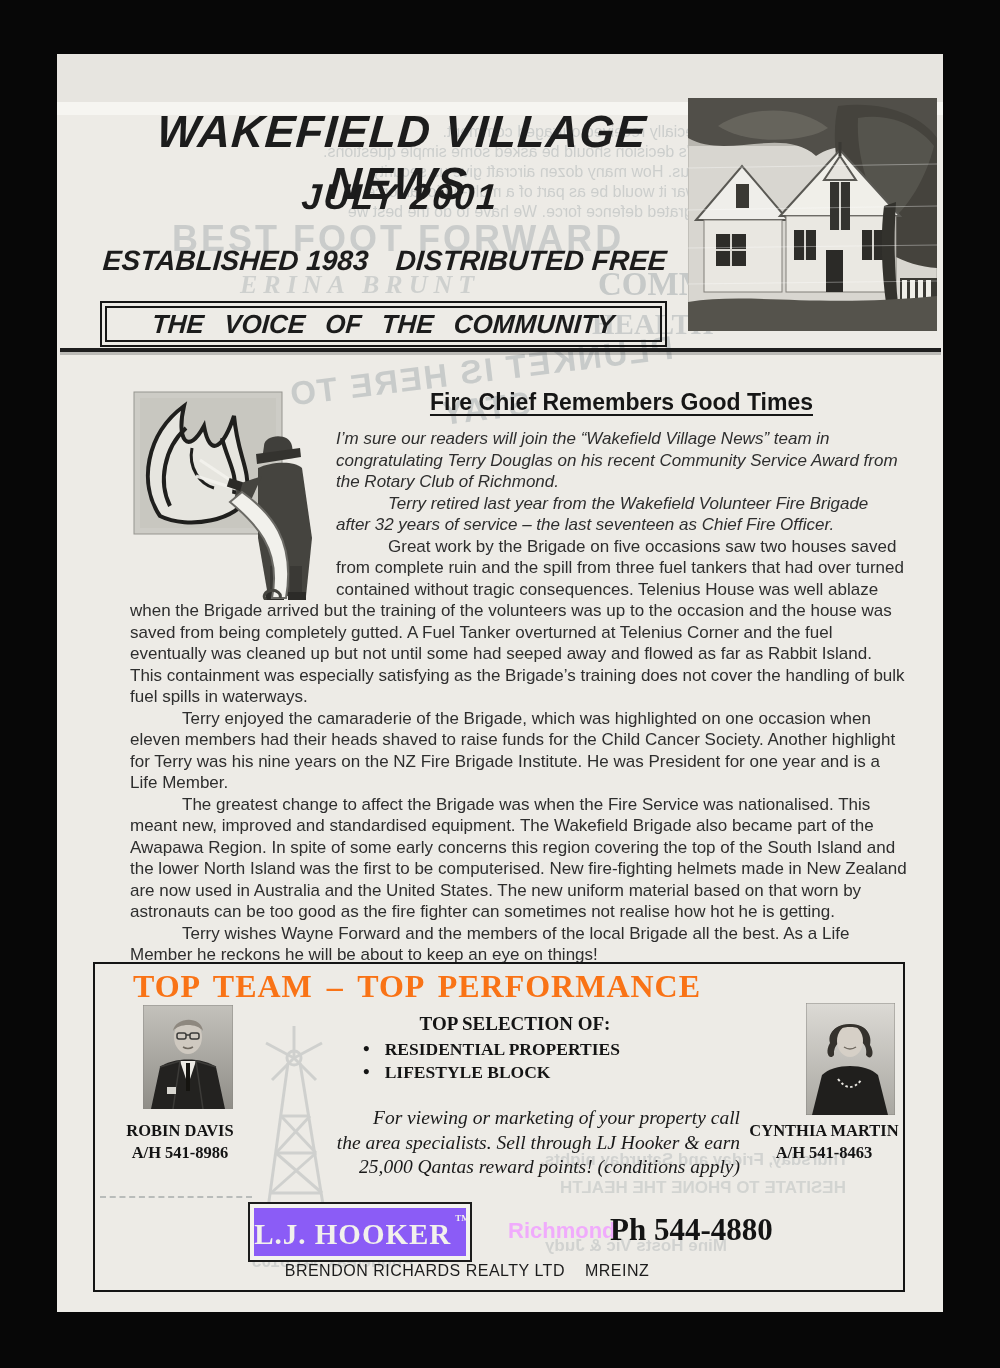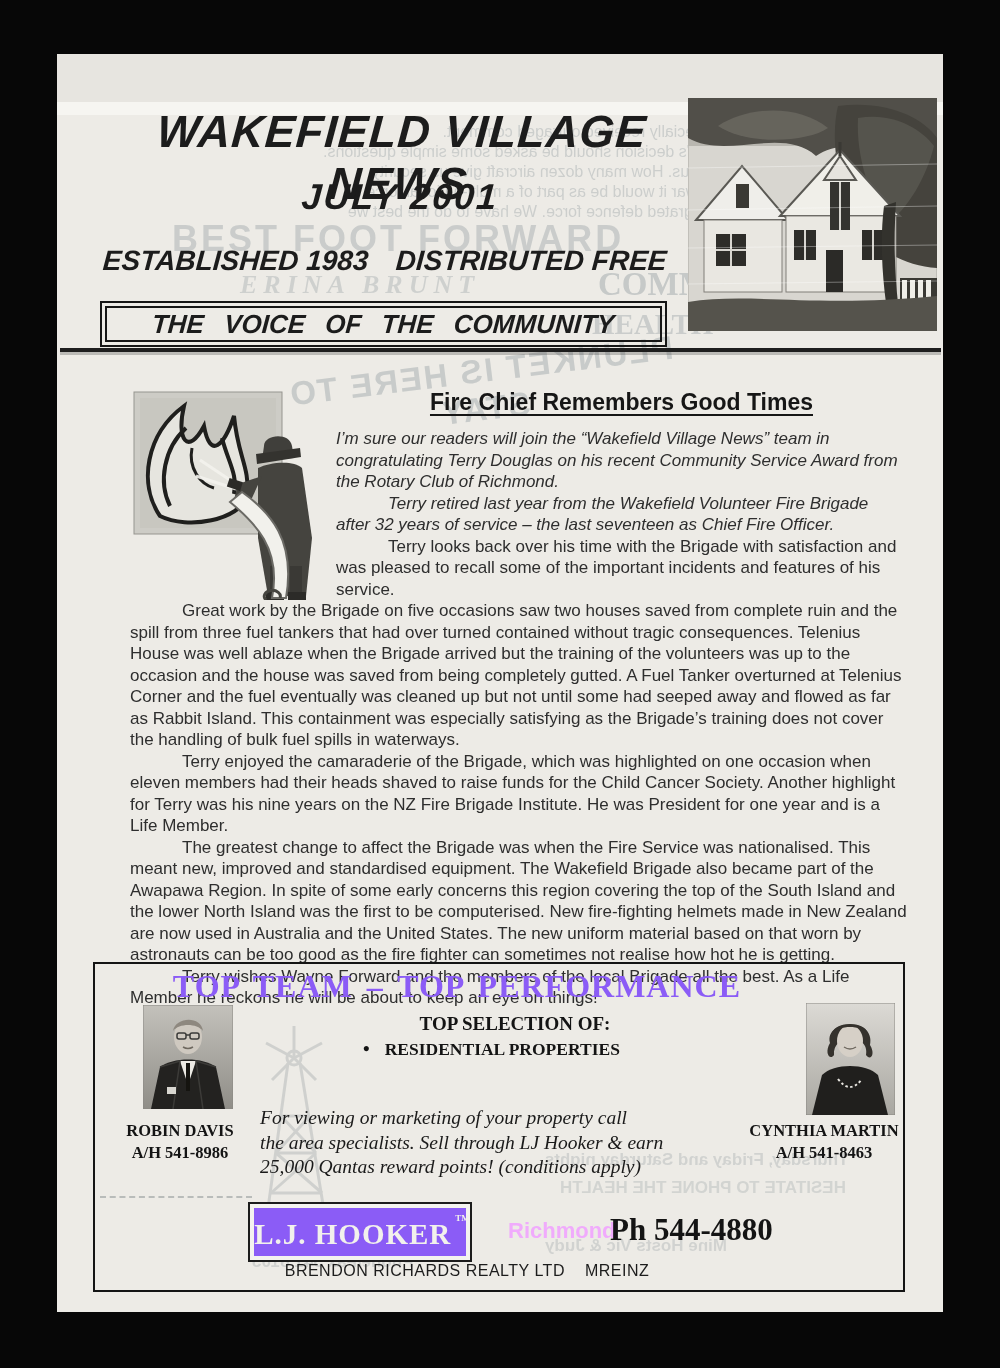--- a/index.html
+++ b/index.html
@@ -53,35 +53,35 @@
   .article{left:130px;top:388px;width:777px;z-index:2;color:#2e2e2e;}
   .fig-fire{float:left;width:206px;height:212px;}
   .article h2{margin:0 0 12px 0;font-size:23px;line-height:28px;text-align:center;color:#161616;}
   .article h2 span{text-decoration:underline;text-decoration-thickness:2px;text-underline-offset:4px;}
   .article p{margin:0;font-size:17px;line-height:21.5px;}
   .article p.intro{font-style:italic;font-size:17px;}
   .article p.ind{text-indent:52px;}
 
   
   .ad-box{left:93px;top:962px;width:808px;height:326px;border:2px solid #141414;z-index:2;}
-  .ad-head{left:93px;top:968px;width:648px;text-align:right;font-family:"Liberation Serif",serif;
-     font-weight:bold;font-size:32px;letter-spacing:1px;word-spacing:5px;color:#8b5cf6;z-index:3;}
+  .ad-head{left:93px;top:968px;width:648px;text-align:center;font-family:"Liberation Serif",serif;
+     font-weight:bold;font-size:32px;letter-spacing:1px;word-spacing:5px;color:#f97316;z-index:3;}
   .photoL{left:143px;top:1005px;width:90px;height:104px;z-index:3;}
   .photoR{left:806px;top:1003px;width:89px;height:112px;z-index:3;}
   .agent{z-index:3;width:170px;text-align:center;font-family:"Liberation Serif",serif;
      font-weight:bold;font-size:16.5px;line-height:22px;color:#141414;}
   .agentL{left:95px;top:1120px;}
   .agentR{left:739px;top:1120px;}
   .sel-head{left:285px;top:1013px;width:460px;text-align:center;font-family:"Liberation Serif",serif;
      font-weight:bold;font-size:19px;color:#141414;z-index:3;}
   .sel-list{left:363px;top:1038px;z-index:3;font-family:"Liberation Serif",serif;font-weight:bold;
      font-size:17.5px;color:#141414;}
   .sel-list .item{line-height:22.5px;}
   .sel-list .bullet::before{content:"•";font-size:19px;margin-right:15px;}
-  .pitch{left:260px;top:1106px;width:480px;text-align:left;font-family:"Liberation Serif",serif;
+  .pitch{left:260px;top:1106px;width:480px;text-align:right;font-family:"Liberation Serif",serif;
      font-style:italic;font-size:19.5px;line-height:24.5px;color:#1a1a1a;z-index:3;}
   .logo-outer{left:248px;top:1202px;width:212px;background:#f4f3ef;border:2px solid #1c1c1c;
      padding:4px;z-index:3;}
   .logo-black{background:#8b5cf6;color:#f2f1ec;text-align:center;font-family:"Liberation Serif",serif;
      font-weight:bold;font-size:29px;line-height:44px;letter-spacing:1px;position:relative;}
   .logo-black sup{font-size:9px;letter-spacing:0;position:relative;top:-12px;left:4px;}
   .branch{left:508px;top:1218px;font-weight:bold;font-size:22px;color:#f0abfc;z-index:3;}
   .adphone{left:610px;top:1212px;font-family:"Liberation Serif",serif;font-weight:bold;
      font-size:31px;color:#141414;z-index:3;}
   .ad-footer{left:93px;top:1262px;width:748px;text-align:center;font-weight:normal;font-size:16px;
@@ -217,21 +217,20 @@
         <path d="M140,208 h12 v-30 h-12 z M160,208 h12 v-30 h-12 z" fill="#3a3935"></path>
         <path d="M136,204 h18 v8 h-18 z M158,204 h18 v8 h-18 z" fill="#2c2b28"></path>
 
         <path d="M112,104 C140,124 166,152 156,210 L142,210 C152,160 124,134 100,114 Z" fill="#f2f1ec" stroke="#6b6a65" stroke-width="2"></path>
         <path d="M150,210 a8,6 0 1 0 -14,2" fill="none" stroke="#45443f" stroke-width="3"></path>
       </svg>
     </div>
     <h2><span>Fire Chief Remembers Good Times</span></h2>
     <p class="intro">I’m sure our readers will join the “Wakefield Village News” team in congratulating Terry Douglas on his recent Community Service Award from the Rotary Club of Richmond.</p>
     <p class="intro ind">Terry retired last year from the Wakefield Volunteer Fire Brigade after 32 years of service – the last seventeen as Chief Fire Officer.</p>
-    <p class="ind">Terry looks back over his time with the Brigade with satisfaction and was pleased to recall some of the important incidents and features of his service.</p>
     <p class="ind">Great work by the Brigade on five occasions saw two houses saved from complete ruin and the spill from three fuel tankers that had over turned contained without tragic consequences.  Telenius House was well ablaze when the Brigade arrived but the training of the volunteers was up to the occasion and the house was saved from being completely gutted.  A Fuel Tanker overturned at Telenius Corner and the fuel eventually was cleaned up but not until some had seeped away and flowed as far as Rabbit Island.  This containment was especially satisfying as the Brigade’s training does not cover the handling of bulk fuel spills in waterways.</p>
     <p class="ind">Terry enjoyed the camaraderie of the Brigade, which was highlighted on one occasion when eleven members had their heads shaved to raise funds for the Child Cancer Society.  Another highlight for Terry was his nine years on the NZ Fire Brigade Institute.  He was President for one year and is a Life Member.</p>
     <p class="ind">The greatest change to affect the Brigade was when the Fire Service was nationalised.  This meant new, improved and standardised equipment.  The Wakefield Brigade also became part of the Awapawa Region.  In spite of some early concerns this region covering the top of the South Island and the lower North Island was the first to be computerised.  New fire-fighting helmets made in New Zealand are now used in Australia and the United States.  The new uniform material based on that worn by astronauts can be too good as the fire fighter can sometimes not realise how hot he is getting.</p>
     <p class="ind">Terry wishes Wayne Forward and the members of the local Brigade all the best.  As a Life Member he reckons he will be about to keep an eye on things!</p>
   </div>
 
   <div class="abs ad-box"></div>
   <div class="abs ad-head">TOP TEAM – TOP PERFORMANCE</div>
 
   <div class="abs photoL">
@@ -282,20 +281,21 @@
     </svg>
   </div>
   <div class="abs agent agentR">
     <div>CYNTHIA MARTIN</div>
     <div>A/H 541-8463</div>
   </div>
 
   <div class="abs sel-head">TOP SELECTION OF:</div>
   <div class="abs sel-list">
     <div class="item"><span class="bullet"></span><span>RESIDENTIAL PROPERTIES</span></div>
+    <div class="item"><span class="bullet"></span><span>LIFESTYLE BLOCK</span></div>
   </div>
 
   <div class="abs pitch">
     <div>For viewing or marketing of your property call</div>
     <div>the area specialists. Sell through LJ Hooker &amp; earn</div>
     <div>25,000 Qantas reward points! (conditions apply)</div>
   </div>
 
   <div class="abs logo-outer">
     <div class="logo-black">

